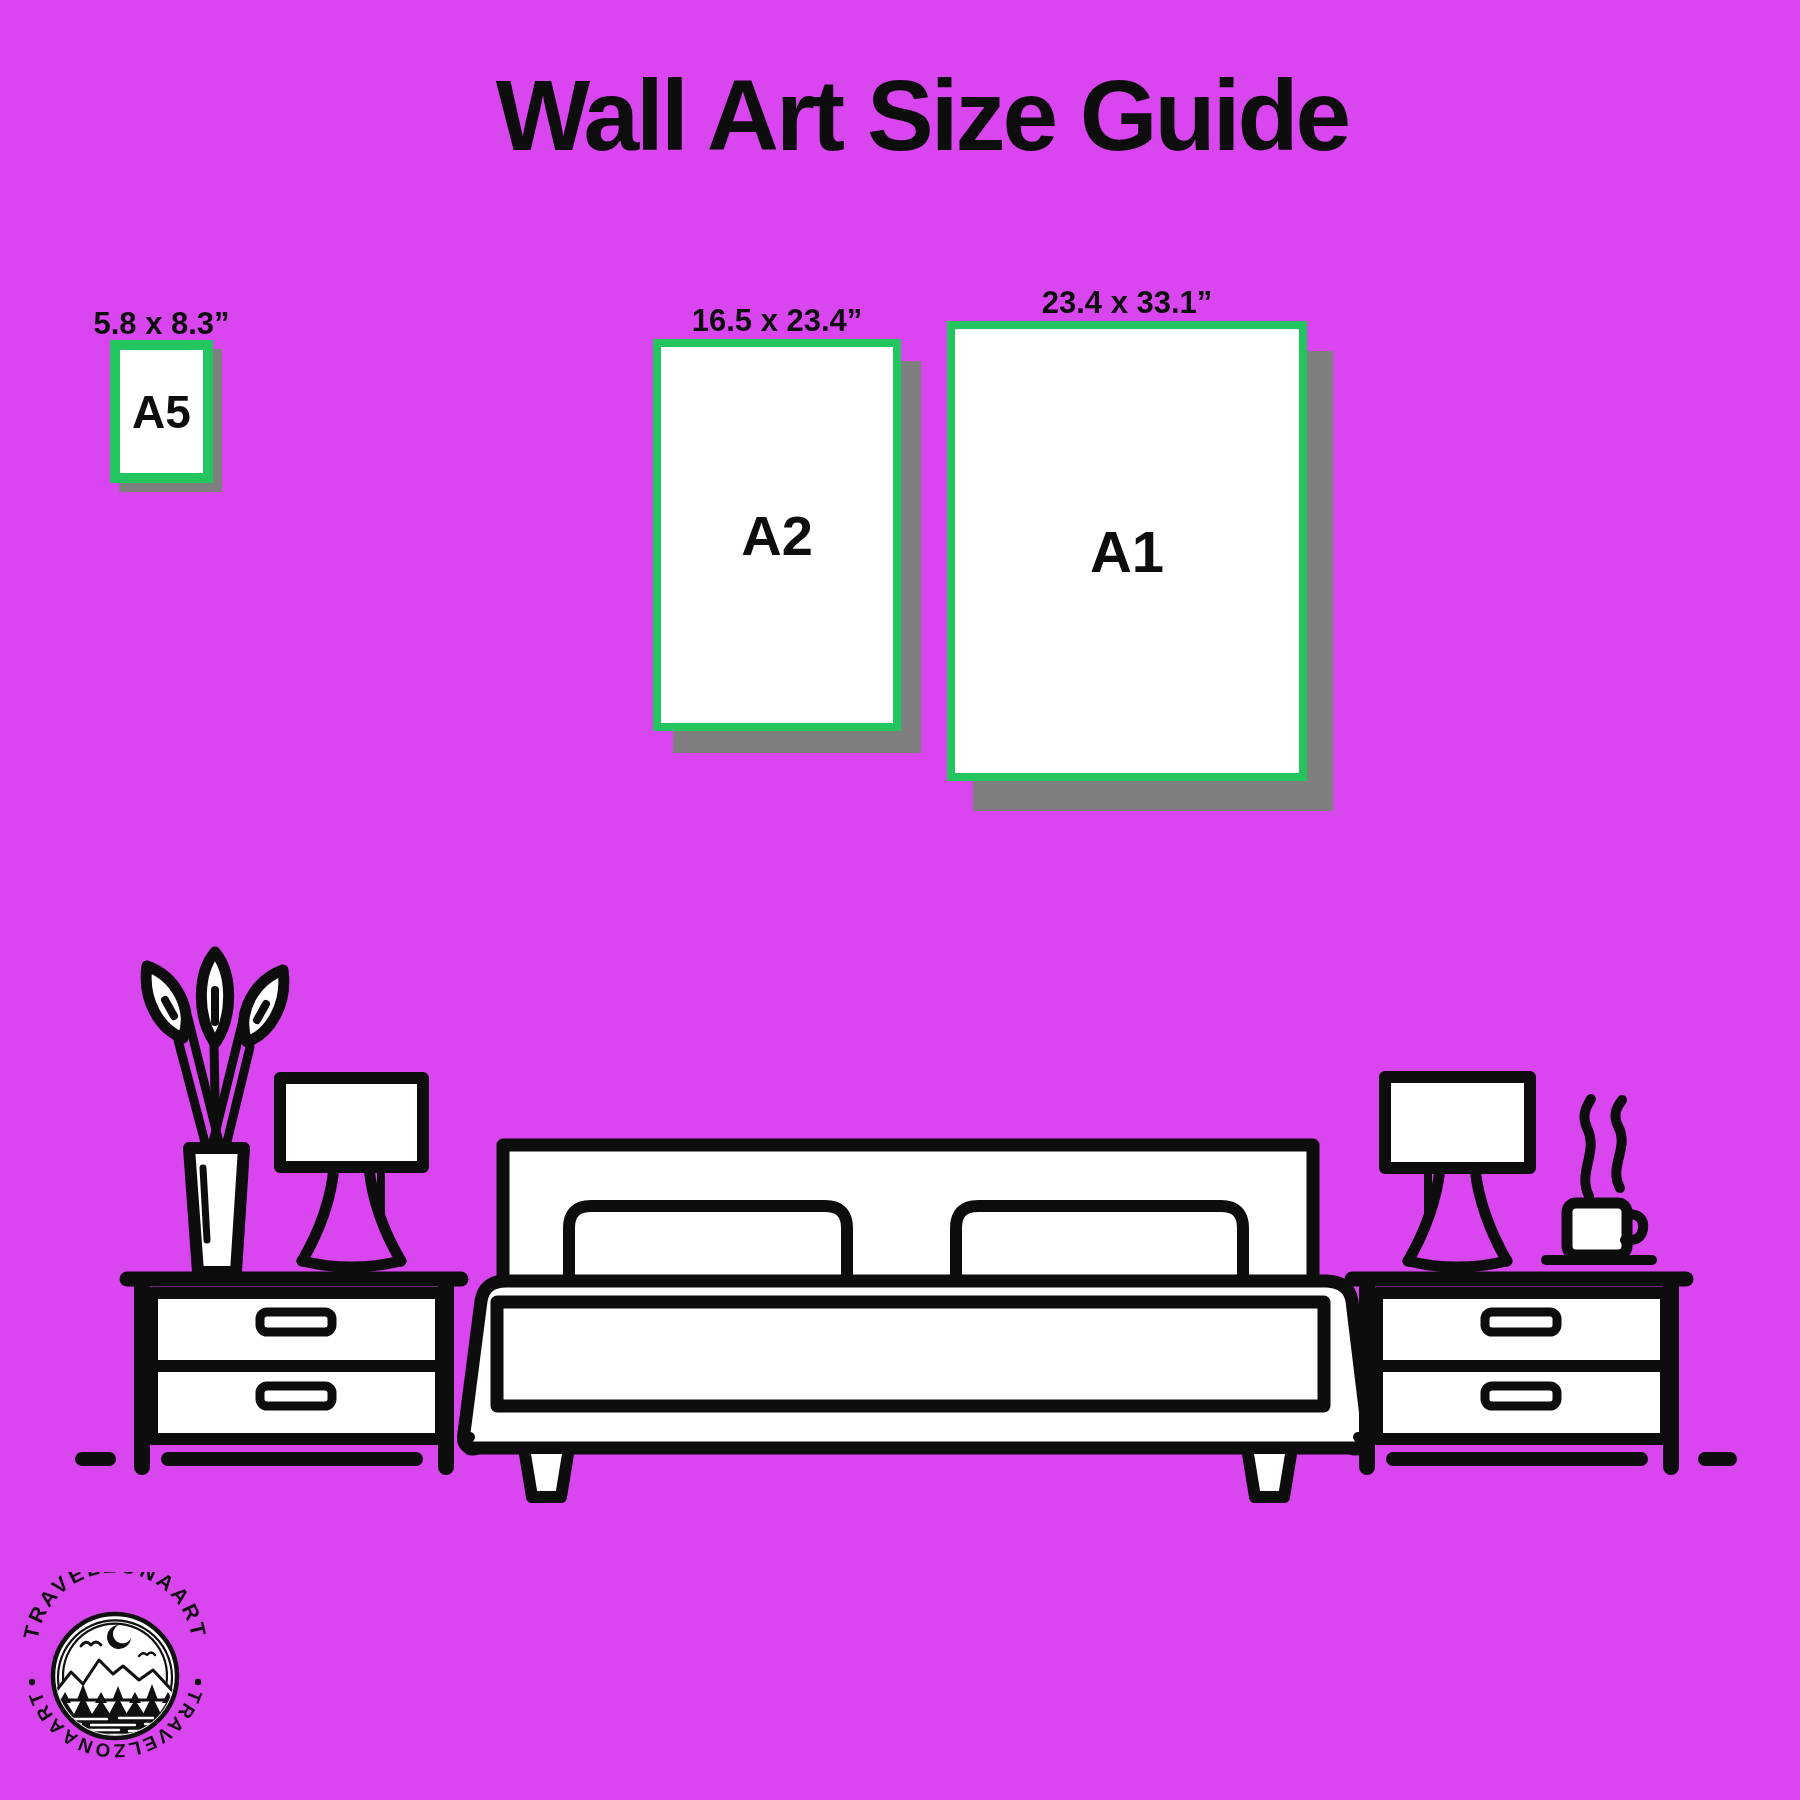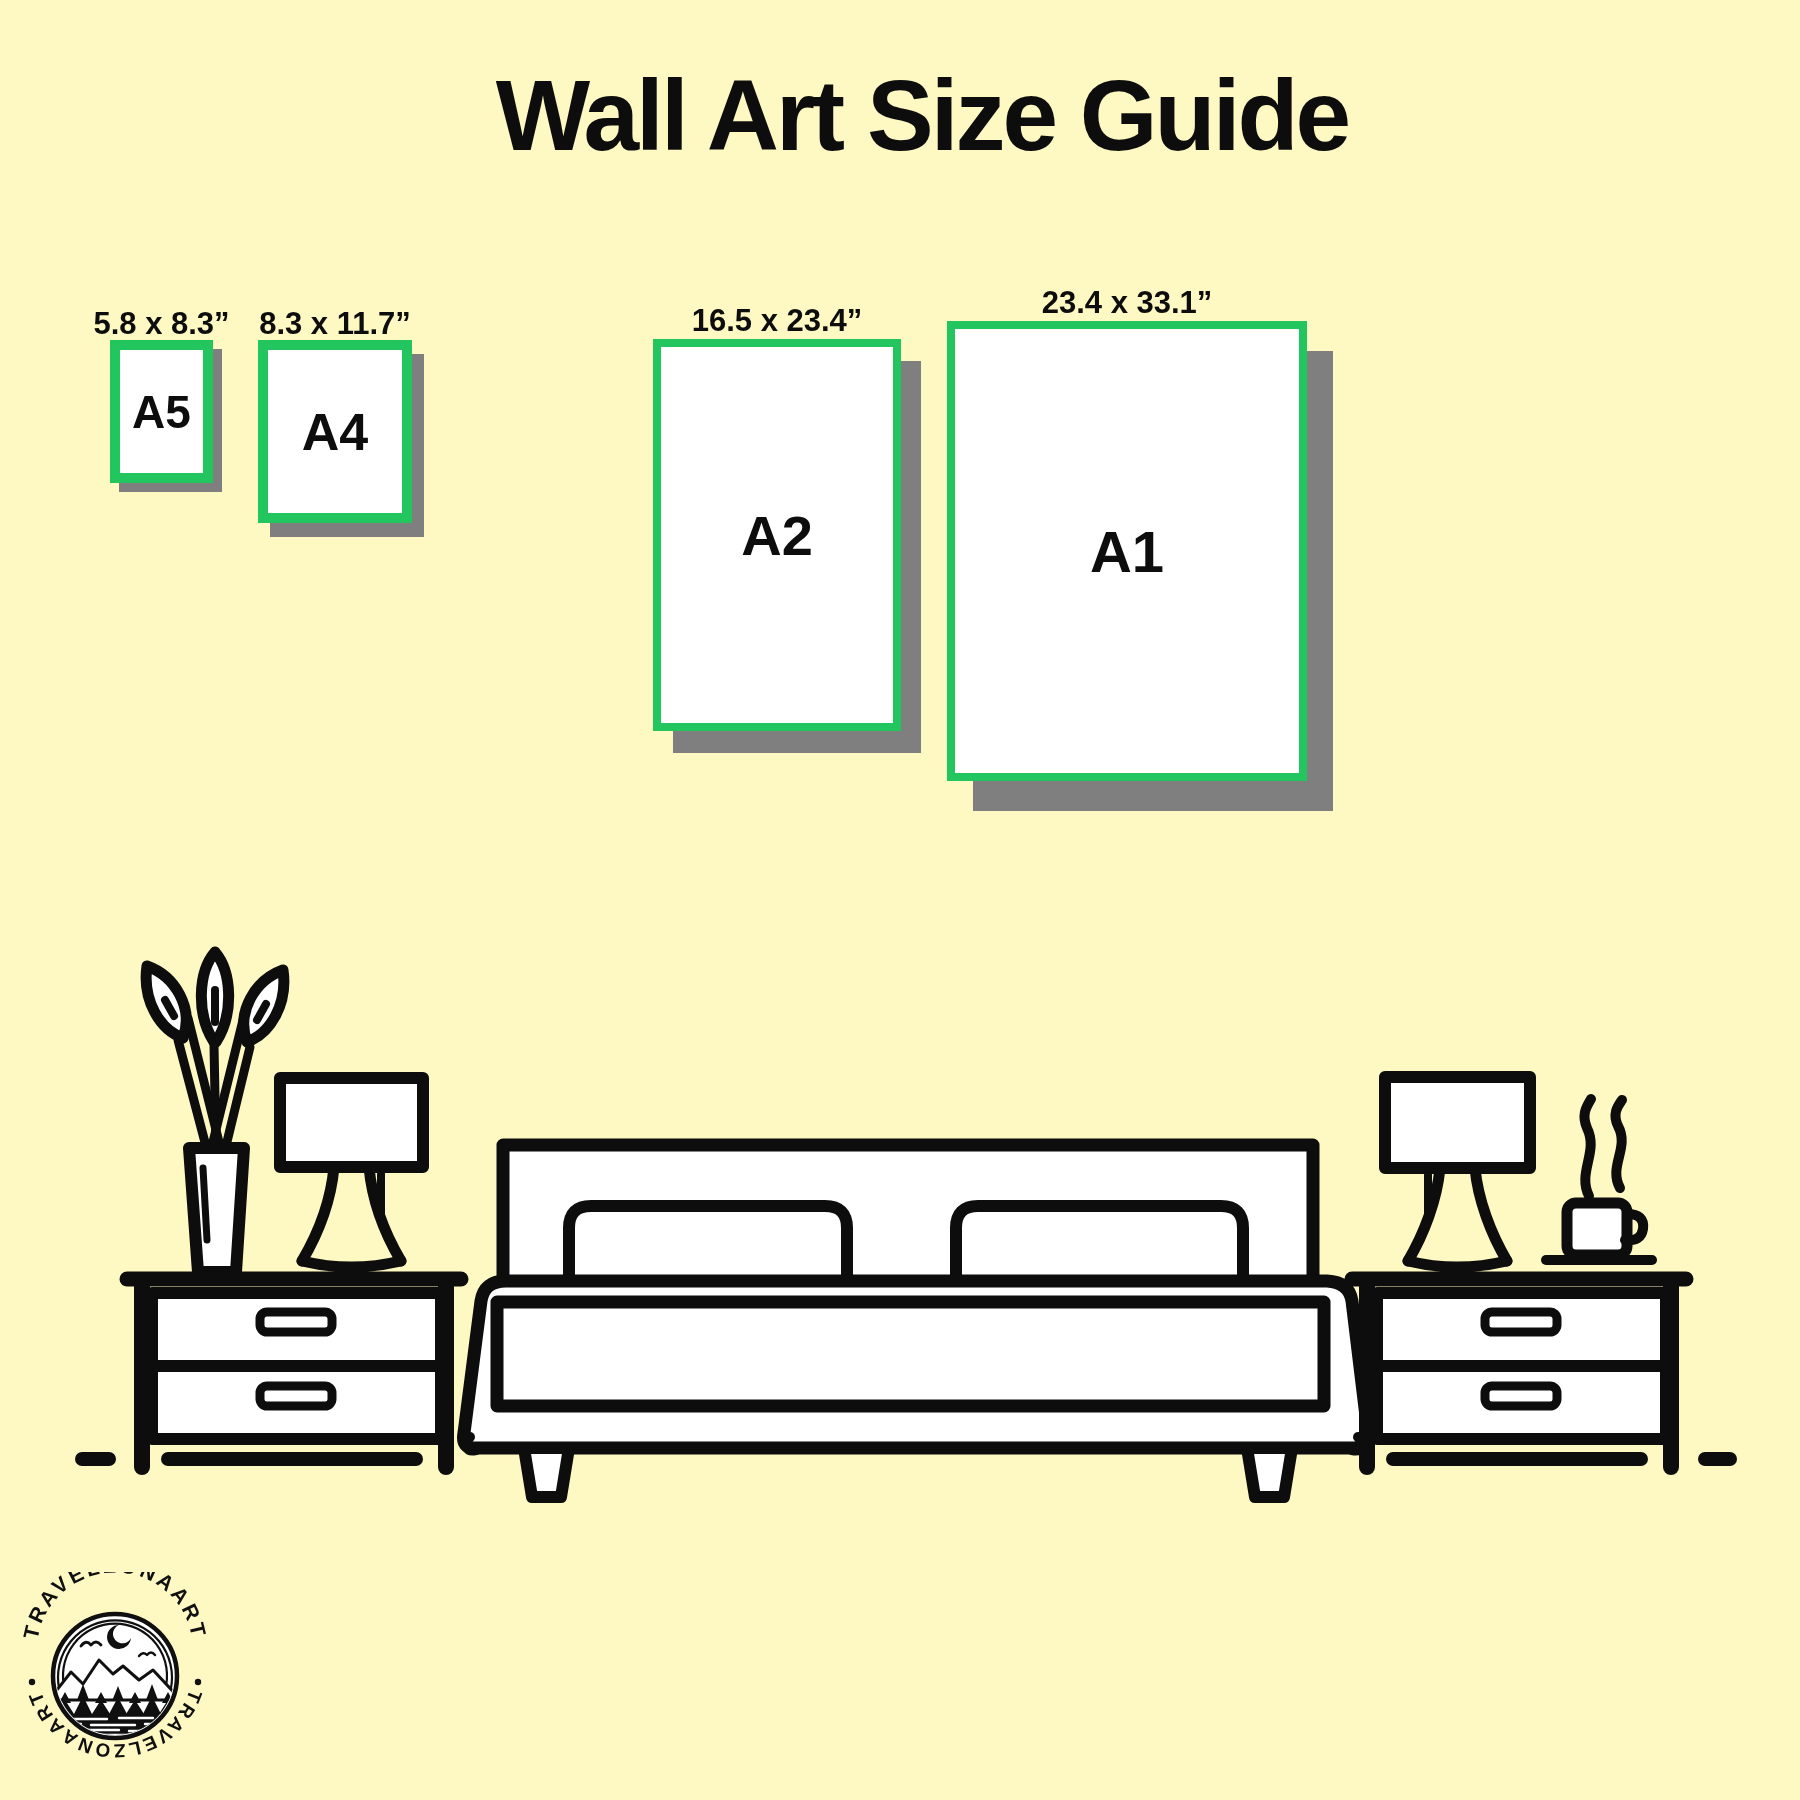--- a/index.html
+++ b/index.html
@@ -1,17 +1,17 @@
 <!DOCTYPE html>
 <html><head>
 <meta charset="utf-8">
 <style>
   html,body{margin:0;padding:0;background:#ffffff;}
   #canvas{
-    position:relative;width:1800px;height:1800px;background:#fef9c3;overflow:hidden;
+    position:relative;width:1800px;height:1800px;background:#d946ef;overflow:hidden;
     font-family:"Liberation Sans","DejaVu Sans",sans-serif;color:#0d0d0d;
   }
   
   .title{
     position:absolute;top:58px;left:0;width:1800px;text-align:center;
     font-size:100px;font-weight:bold;letter-spacing:-3px;color:#0d0d0d;
     transform:translateX(22px);white-space:nowrap;
   }
   
   .frame{
@@ -49,24 +49,20 @@
 </head>
 <body>
 
 <div id="canvas">
 
   <div class="title">Wall Art Size Guide</div>
 
   <div class="frame f-a5">
     <span class="size-label">5.8 x 8.3”</span>
     <span class="code">A5</span>
-  </div>
-  <div class="frame f-a4">
-    <span class="size-label">8.3 x 11.7”</span>
-    <span class="code">A4</span>
   </div>
   <div class="frame f-a2">
     <span class="size-label">16.5 x 23.4”</span>
     <span class="code">A2</span>
   </div>
   <div class="frame f-a1">
     <span class="size-label">23.4 x 33.1”</span>
     <span class="code">A1</span>
   </div>
 

